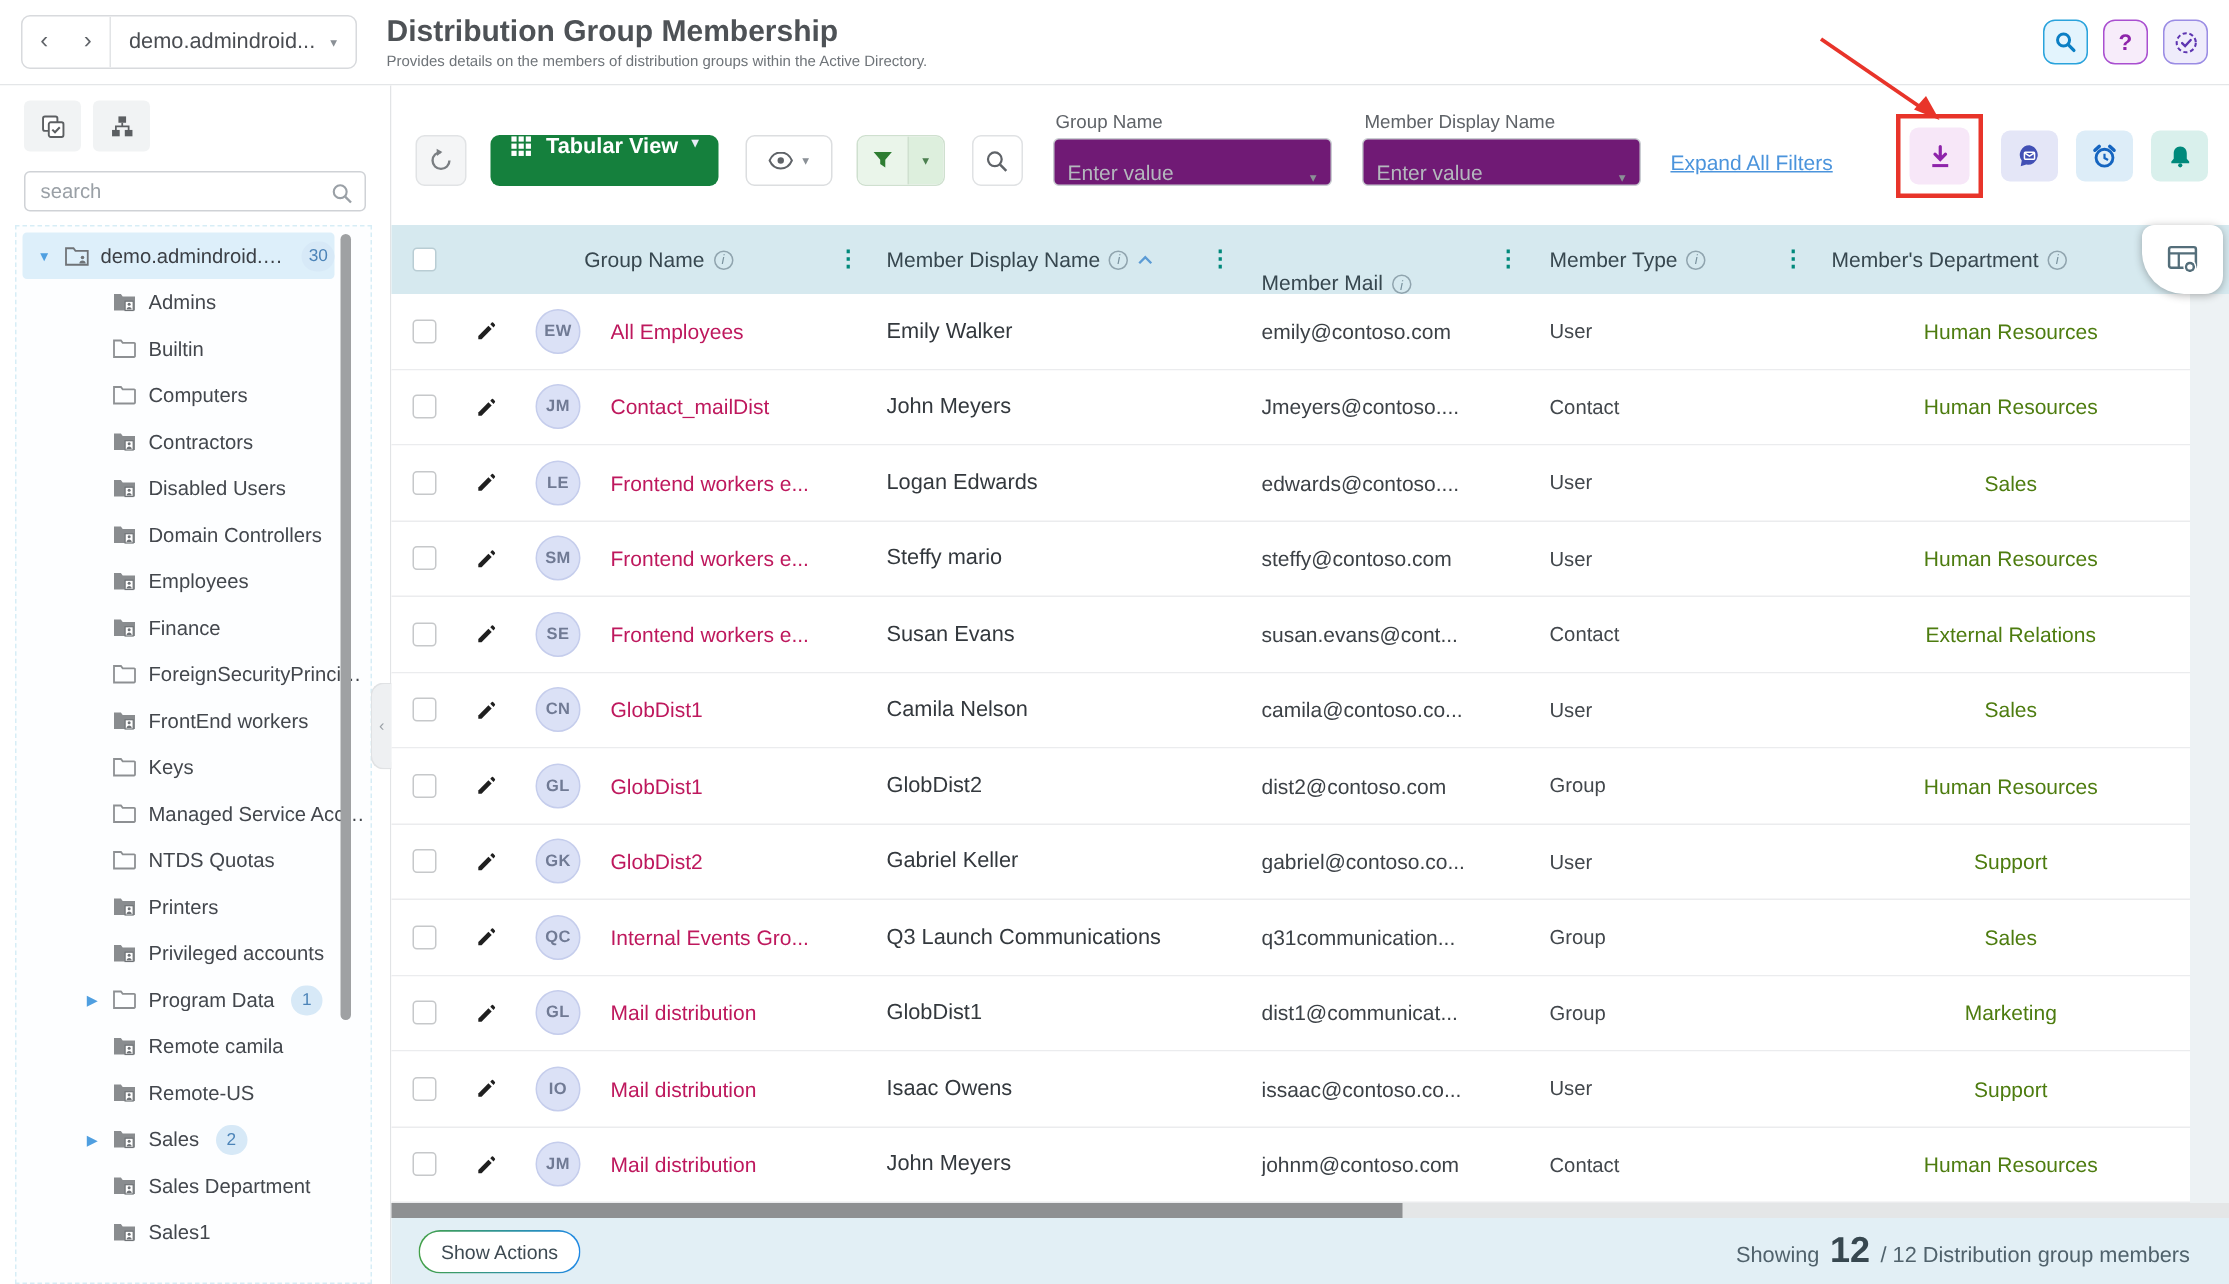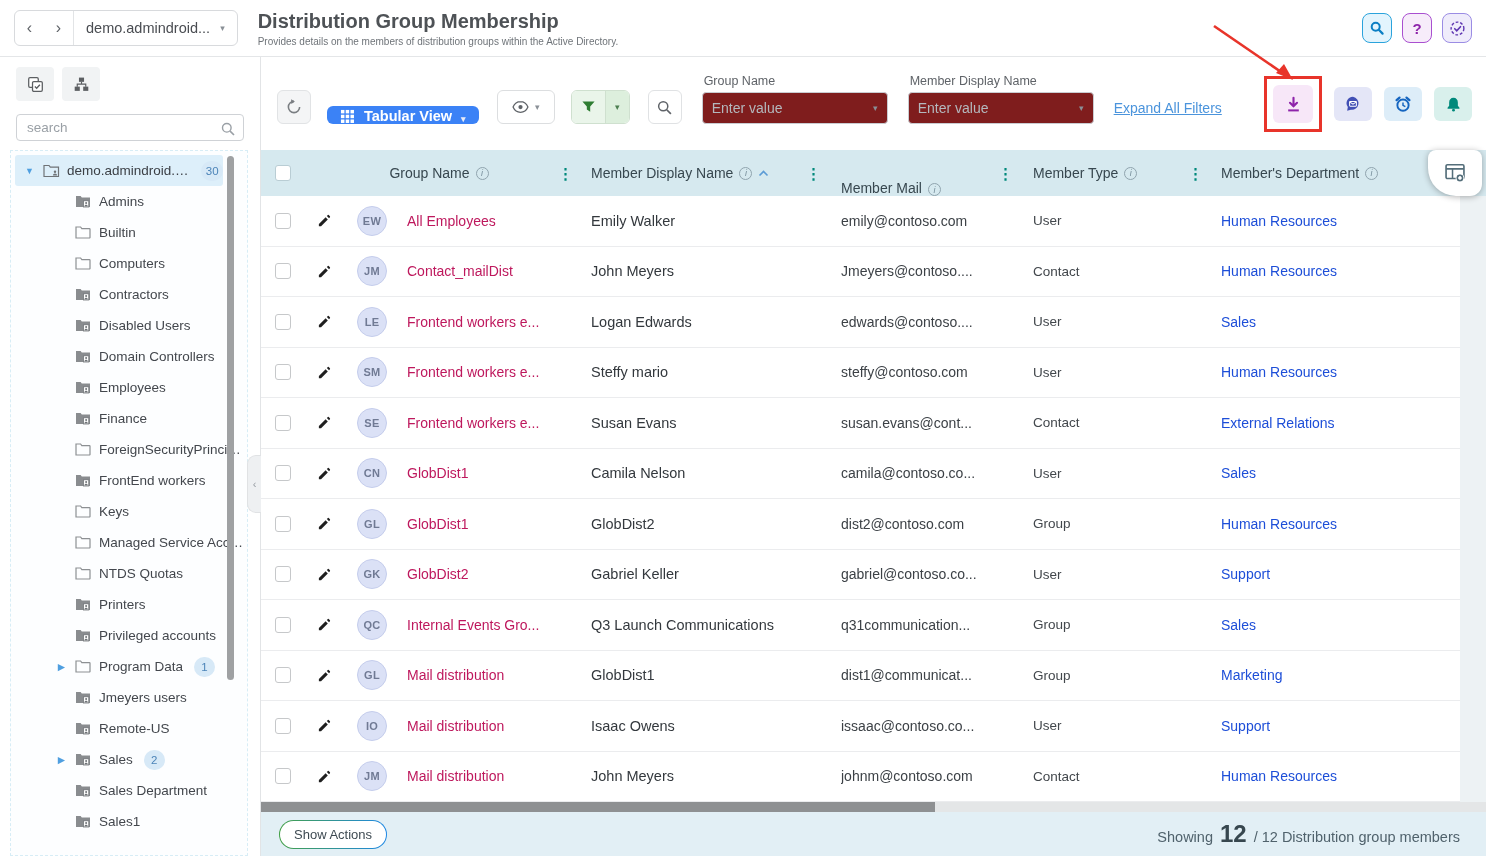--- a/index.html
+++ b/index.html
@@ -40,30 +40,30 @@
   .t-badge { min-width:21px; height:20px; border-radius:10px; background:#d7e9f7; color:#4c84b8; font-size:11.5px; display:inline-flex; align-items:center; justify-content:center; padding:0 5px; margin-left:4px; }
   .vthumb { position:absolute; right:13px; top:5px; width:7px; height:524px; background:#9fa1a3; border-radius:4px; cursor:pointer; }
   .collapse-handle { position:absolute; right:-1px; top:398px; width:14px; height:58px; background:#eef0f2; border:1px solid #e0e2e4; border-right:none; border-radius:9px 0 0 9px; display:flex; align-items:center; justify-content:center; color:#9aa0a6; font-size:11px; cursor:pointer; z-index:2; }
 
   
   .main { flex:1; display:flex; flex-direction:column; position:relative; background:#fff; min-width:0; }
 
   .toolbar { height:93px; display:flex; align-items:flex-end; padding:0 14px 26px 16px; gap:12px; }
   .icon-btn { display:flex; align-items:center; justify-content:center; cursor:pointer; border-radius:6px; }
   .btn-refresh { width:34px; height:34px; background:#f4f5f6; border:1px solid #e1e3e5; color:#7a7e82; }
-  .btn-view { height:18px; background:#3b82f6; color:#fff; font-size:14.5px; font-weight:bold; padding:0 13px; display:flex; align-items:flex-end; gap:9px; border-radius:6px; cursor:pointer; margin-left:4px; }
+  .btn-view { height:34px; background:#15803d; color:#fff; font-size:14.5px; font-weight:bold; padding:0 13px; display:flex; align-items:flex-start; gap:9px; border-radius:6px; cursor:pointer; margin-left:4px; }
   .btn-view .caret { color:#e8eaf6; font-size:9px; }
   .btn-eye { height:34px; width:58px; background:#fff; border:1px solid #dcdee0; gap:6px; color:#5f6368; margin-left:6px; }
   .btn-filter { height:34px; display:flex; border:1px solid #cfe0cf; border-radius:6px; overflow:hidden; cursor:pointer; margin-left:4px; }
   .btn-filter .seg1 { width:33px; background:#eaf5ea; display:flex; align-items:center; justify-content:center; }
   .btn-filter .seg2 { width:24px; background:#ddefdd; border-left:1px solid #cfe0cf; display:flex; align-items:center; justify-content:center; color:#4c7f50; }
   .btn-search2 { width:34px; height:34px; background:#fff; border:1px solid #e0e2e4; color:#5f6368; margin-left:6px; }
   .filter-group { display:flex; flex-direction:column; margin-left:8px; }
   .filter-group label { font-size:12.5px; color:#5f6368; margin:0 0 4px 2px; }
-  .filter-input { width:186px; height:32px; border:1px solid #c9ccd1; border-radius:4px; display:flex; align-items:center; padding:0 9px; color:#b4b8bd; font-size:14px; background:#7f1d1d; cursor:text; }
+  .filter-input { width:186px; height:32px; border:1px solid #c9ccd1; border-radius:4px; display:flex; align-items:flex-end; padding:0 9px; color:#b4b8bd; font-size:14px; background:#701a75; cursor:text; }
   .filter-input .caret { margin-left:auto; color:#8a9096; }
   .expand-link { color:#4b94dc; font-size:14px; text-decoration:underline; margin:0 0 8px 8px; cursor:pointer; white-space:nowrap; }
   .toolbar-right { margin-left:auto; display:flex; align-items:center; gap:12px; margin-bottom:-8px; }
   .hl-box { border:3px solid #e8342a; padding:6px; display:flex; }
   .act-download { width:40px; height:38px; background:#f7e7f8; color:#8e24aa; }
   .act-chat { width:38px; height:34px; background:#e4e6f7; color:#4250b5; }
   .act-alarm { width:38px; height:34px; background:#ddedf8; color:#1565c0; }
   .act-bell { width:38px; height:34px; background:#d9f0ec; color:#00897b; }
 
   
@@ -87,21 +87,21 @@
   .c { display:flex; align-items:center; min-width:0; font-size:14px; color:#3c4146; }
   .c span { overflow:hidden; text-overflow:ellipsis; white-space:nowrap; }
   .c-check { justify-content:center; }
   .c-edit { justify-content:center; color:#1f1f1f; }
   .c-avatar { justify-content:center; }
   .avatar { width:30px; height:30px; border-radius:50%; background:#dbe1f6; border:1px solid #c5cdec; color:#707a94; font-size:11px; font-weight:bold; display:flex; align-items:center; justify-content:center; letter-spacing:.3px; }
   .c-group { padding-left:6px; color:#be185d; }
   .c-name { padding-left:18px; color:#33383d; font-size:14.5px; }
   .c-mail { padding-left:20px; }
   .c-type { padding-left:20px; font-size:13.5px; color:#42474c; }
-  .c-dept { padding-left:18px; color:#1d4ed8; }
+  .c-dept { padding-left:18px; color:#4d7c0f;justify-content:center; }
 
   .hscroll { height:10px; background:#e4e6e7; position:relative; cursor:pointer; }
   .hthumb { position:absolute; left:0; top:0; height:100%; width:55%; background:#8e9092; }
 
   .table-footer { height:44px; background:#e2eff5; display:flex; align-items:center; padding:0 26px 0 18px; }
   .show-actions { height:29px; border-radius:15px; padding:0 14px; font-size:13px; color:#3e4a52; display:flex; align-items:center; cursor:pointer; border:1.5px solid transparent; background:linear-gradient(#fff,#fff) padding-box, linear-gradient(90deg,#43a047,#1e88e5) border-box; }
   .showing { margin-left:auto; display:flex; align-items:baseline; gap:7px; color:#50626c; font-size:14.5px; }
   .showing .big { font-size:24px; font-weight:bold; color:#37474f; }
 
   
@@ -413,21 +413,21 @@
     <span class="t-arrow"></span>
 
     <span class="ticon i-ou">
       <svg width="16" height="14" viewBox="0 0 16 14">
                 <path d="M1 2h4.6l1.2 1.6H15V13H1z" fill="#898c8f"></path>
                 <rect x="8.4" y="6.8" width="5.4" height="6.2" fill="#fff" stroke="#6f7377" stroke-width=".8"></rect>
                 <circle cx="11.1" cy="8.9" r="1" fill="#6f7377"></circle>
                 <path d="M9.4 12.4c0-1.1.8-1.7 1.7-1.7s1.7.6 1.7 1.7" fill="#6f7377"></path>
               </svg>
     </span>
-    <span class="t-label">Jmeyers users</span>
+    <span class="t-label">Remote camila</span>
 
   </div>
 
   <div class="tree-item">
     <span class="t-arrow"></span>
 
     <span class="ticon i-ou">
       <svg width="16" height="14" viewBox="0 0 16 14">
                 <path d="M1 2h4.6l1.2 1.6H15V13H1z" fill="#898c8f"></path>
                 <rect x="8.4" y="6.8" width="5.4" height="6.2" fill="#fff" stroke="#6f7377" stroke-width=".8"></rect>

